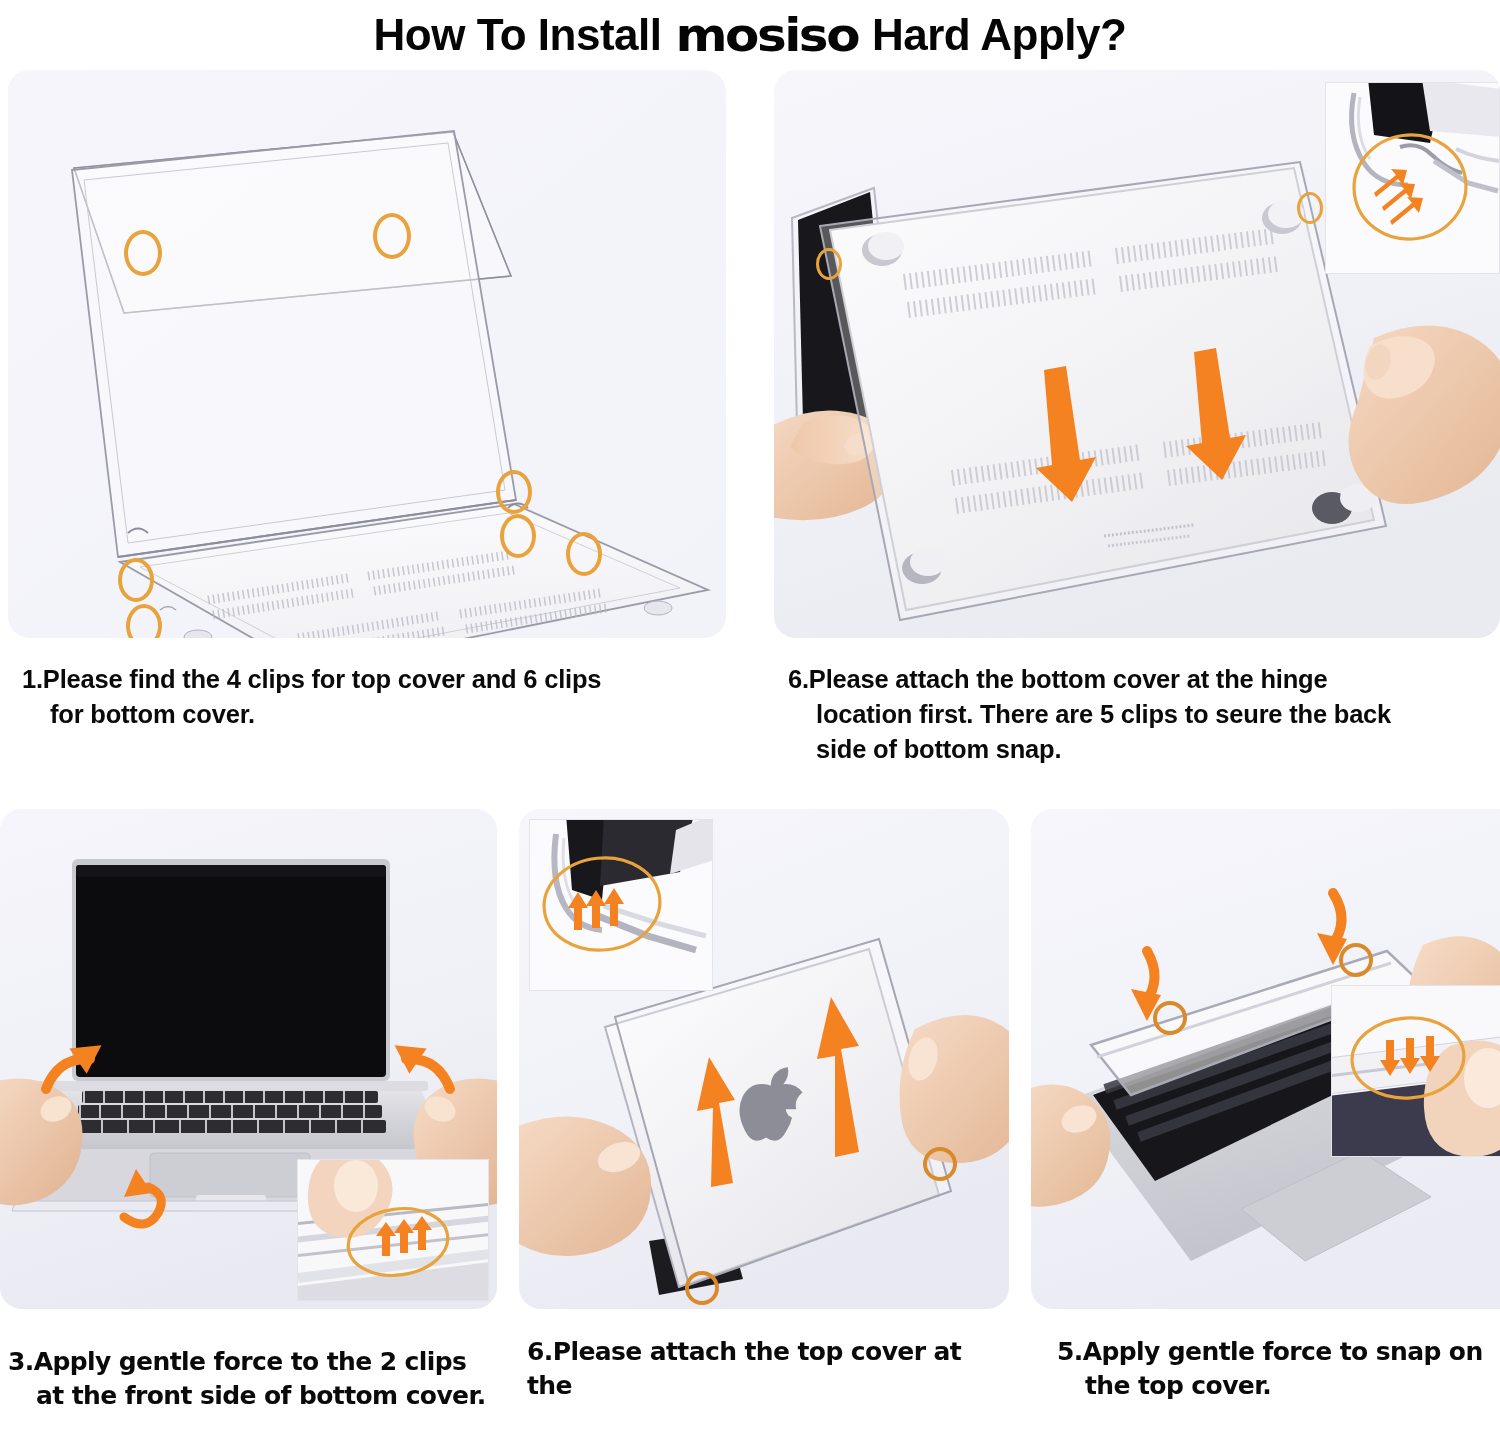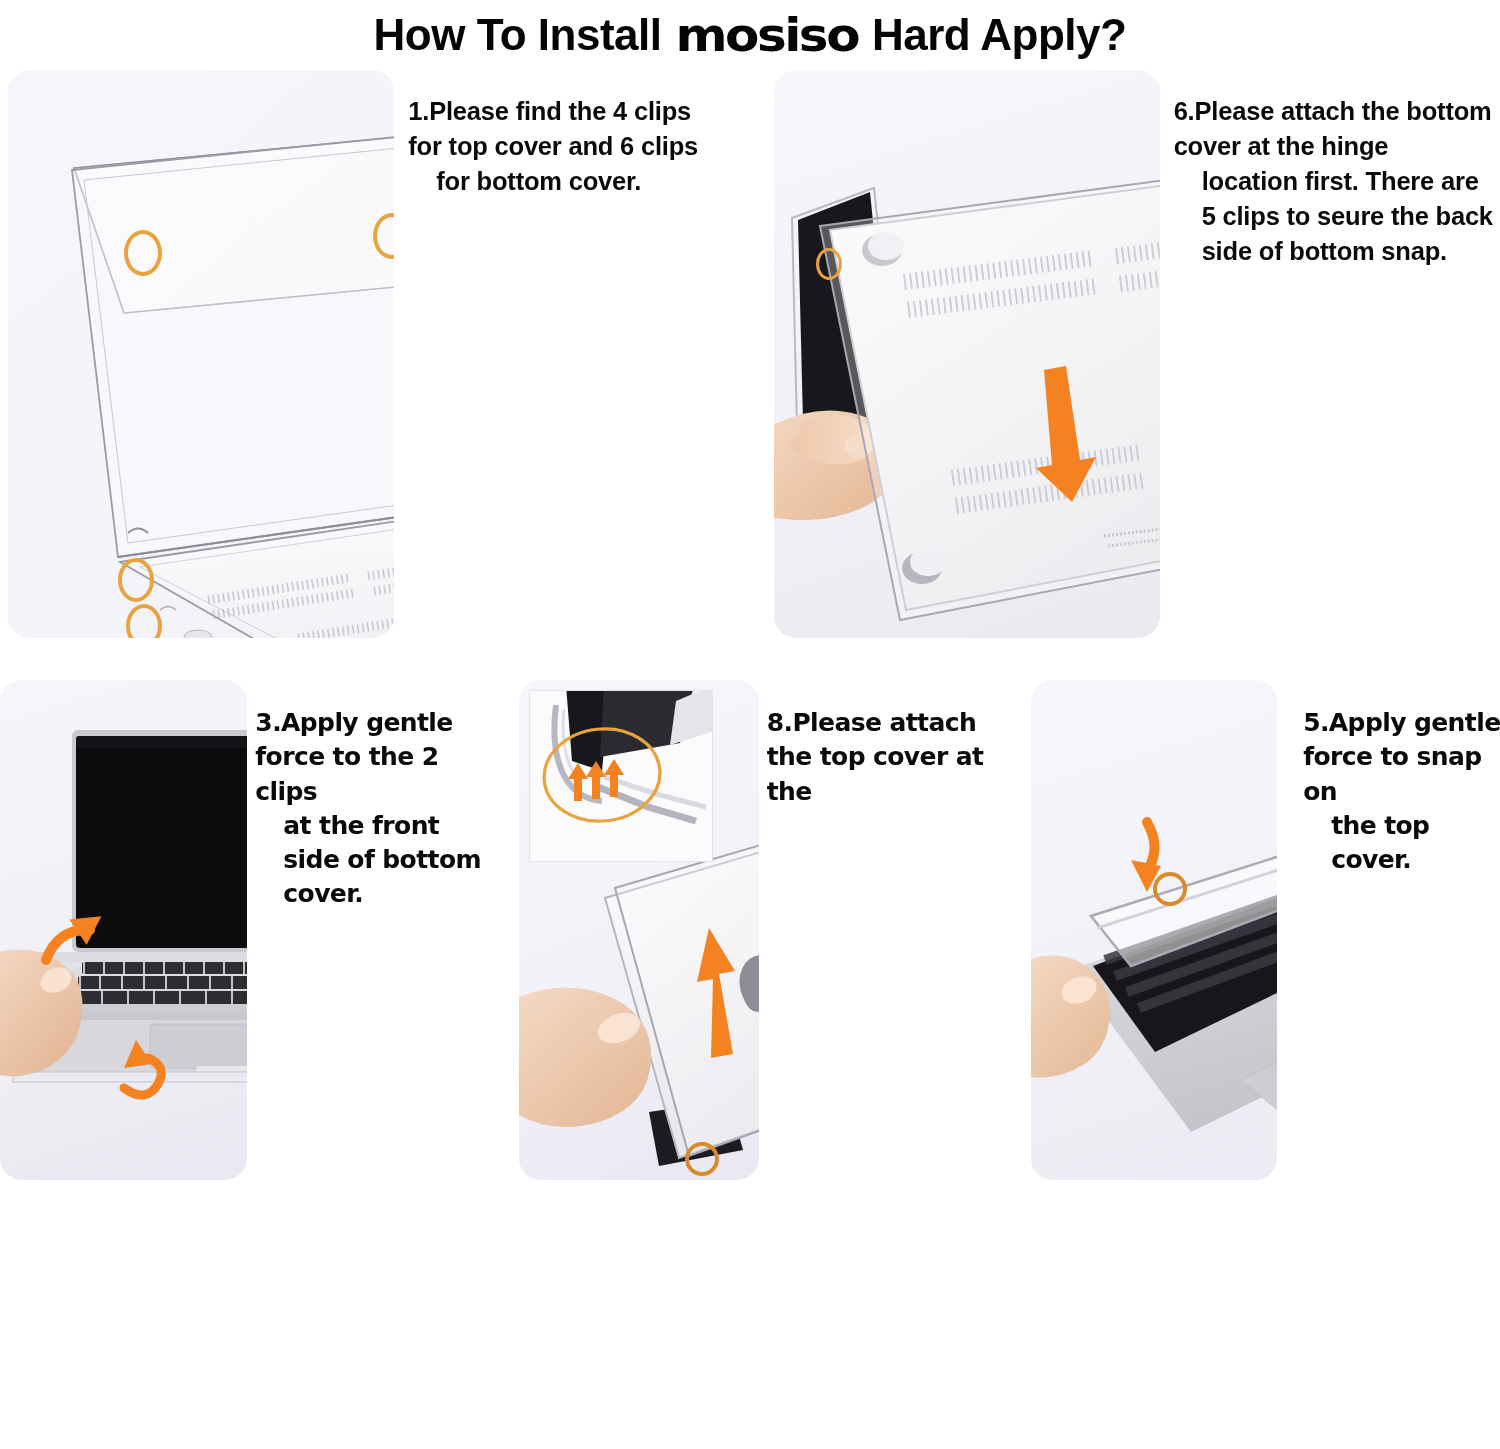--- a/index.html
+++ b/index.html
@@ -39,24 +39,24 @@
     font-family: "DejaVu Sans", sans-serif;
     transform: scaleY(0.93);
     font-style: normal;
   }
 
   
   .row { display: flex; }
   .row-1 { padding: 0 8px; gap: 48px; }
   .row-2 { padding: 0 0px; gap: 22px; }
 
-  .cell { display: flex; flex-direction: row; }
+  .cell { display: flex; flex-direction: column; }
   .cell-1 { width: 718px; }
   .cell-2 { width: 726px; }
-  .cell-3 { width: 497px; }
+  .cell-3 { width: 497px; gap: 10px; }
   .cell-4 { width: 490px; }
   .cell-5 { width: 490px; }
 
   .panel {
     position: relative;
     border-radius: 22px;
     overflow: hidden;
     background: linear-gradient(150deg,#f4f4fb 0%, #f3f3fa 40%, #f7f7fc 100%);
   }
   .p1 { height: 568px; }
@@ -447,21 +447,21 @@
           <ellipse cx="72" cy="84" rx="58" ry="46" fill="none" stroke="#e8a33d" stroke-width="3.2" transform="rotate(-6 72 84)"></ellipse>
 
           <path d="M 44 110 l 0 -22 l -6 0 l 10 -16 l 10 16 l -6 0 l 0 22 Z" fill="#f58220"></path>
           <path d="M 62 108 l 0 -22 l -6 0 l 10 -16 l 10 16 l -6 0 l 0 22 Z" fill="#f58220"></path>
           <path d="M 80 106 l 0 -22 l -6 0 l 10 -16 l 10 16 l -6 0 l 0 22 Z" fill="#f58220"></path>
         </svg>
       </div>
     </div>
 
     <div class="caption cap-bottom">
-      <span class="cap-line">8.Please attach the top cover at the</span>
+      <span class="cap-line">6.Please attach the top cover at the</span>
     </div>
   </div>
 
   <div class="cell cell-5">
     <div class="panel p5">
       <svg width="490" height="500" viewBox="0 0 490 500">
         <defs>
           <linearGradient id="bg5" x1="0" y1="0" x2="0.3" y2="1">
             <stop offset="0%" stop-color="#f6f6fc"></stop>
             <stop offset="60%" stop-color="#f1f1f8"></stop>

